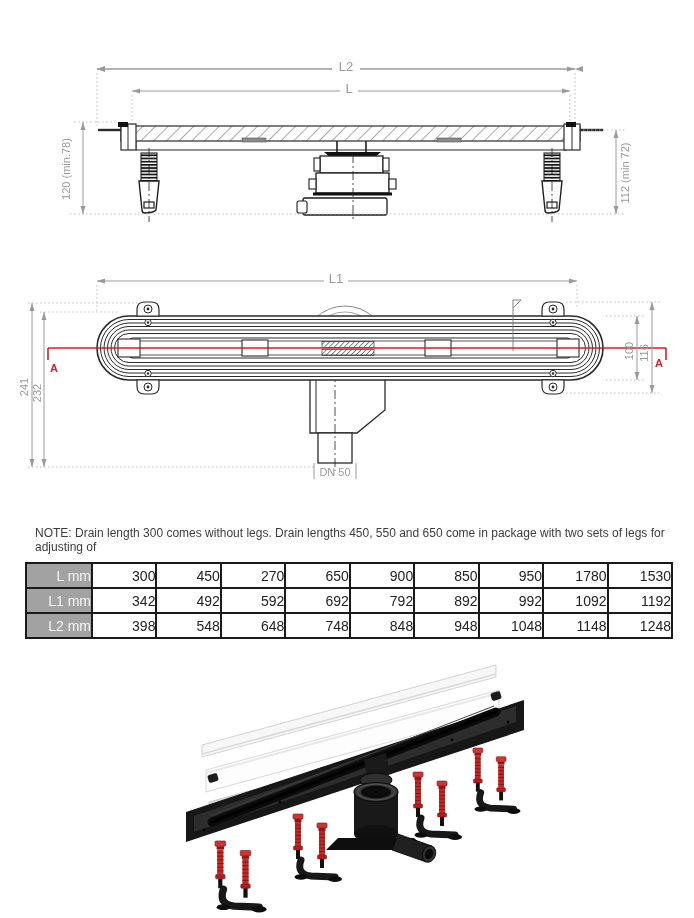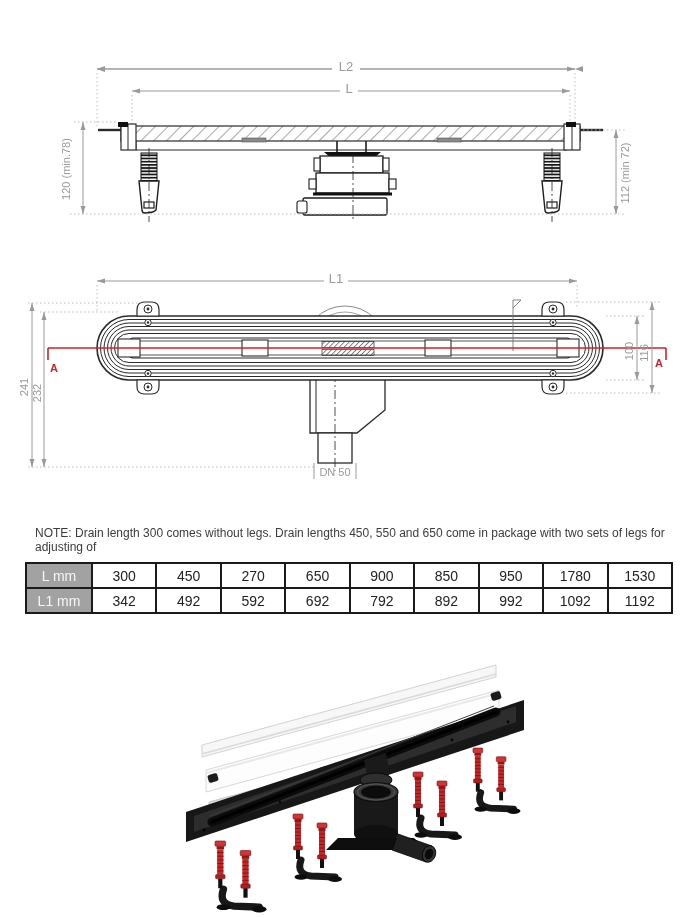--- a/index.html
+++ b/index.html
@@ -1,20 +1,20 @@
 <!DOCTYPE html>
 <html><head>
 <meta charset="utf-8">
 <style>
   html,body{margin:0;padding:0;background:#fff;}
   body{width:694px;height:918px;position:relative;font-family:"Liberation Sans",sans-serif;overflow:hidden;}
   .abs{position:absolute;}
   #note{left:35px;top:527px;width:634px;font-size:12px;line-height:13.8px;color:#3c3c3c;}
   #spec-table{left:25px;top:562px;width:648px;border-collapse:collapse;table-layout:fixed;}
-  #spec-table td{border:2px solid #1a1a1a;height:23px;text-align:center;font-size:14px;color:#222;background:#fff;padding:0;}
+  #spec-table td{border:2px solid #1a1a1a;height:23px;text-align:right;font-size:14px;color:#222;background:#fff;padding:0;}
   #spec-table td.hdr{background:#a2a2a2;color:#f6f6f6;width:64px;}
   svg text{font-family:"Liberation Sans",sans-serif;}
   .dimtxt{fill:#9a9a9a;font-size:11px;}
   .dimtxt-lg{fill:#9a9a9a;font-size:13px;}
   .redtxt{fill:#cf2127;font-size:11px;font-weight:bold;}
 </style>
 </head>
 <body>
 
 <svg class="abs" style="left:0;top:52px" width="694" height="185" viewBox="0 0 694 185">
@@ -255,20 +255,32 @@
       <td>342</td>
       <td>492</td>
       <td>592</td>
       <td>692</td>
       <td>792</td>
       <td>892</td>
       <td>992</td>
       <td>1092</td>
       <td>1192</td>
     </tr>
+    <tr>
+      <td class="hdr">L2 mm</td>
+      <td>398</td>
+      <td>548</td>
+      <td>648</td>
+      <td>748</td>
+      <td>848</td>
+      <td>948</td>
+      <td>1048</td>
+      <td>1148</td>
+      <td>1248</td>
+    </tr>
   </tbody>
 </table>
 
 <svg class="abs" style="left:140px;top:648px" width="450" height="268" viewBox="0 0 450 268">
   <defs>
     <g id="screw">
       <rect x="-1" y="0" width="10" height="5" rx="1" fill="#d23434" stroke="#701010" stroke-width="0.6"></rect>
       <rect x="0.5" y="5" width="7" height="3" fill="#911616"></rect>
       <rect x="1" y="8" width="6" height="24" fill="#c62828"></rect>
       <path d="M1,11 h6 M1,14.5 h6 M1,18 h6 M1,21.5 h6 M1,25 h6 M1,28.5 h6" stroke="#7f1212" stroke-width="0.9"></path>

